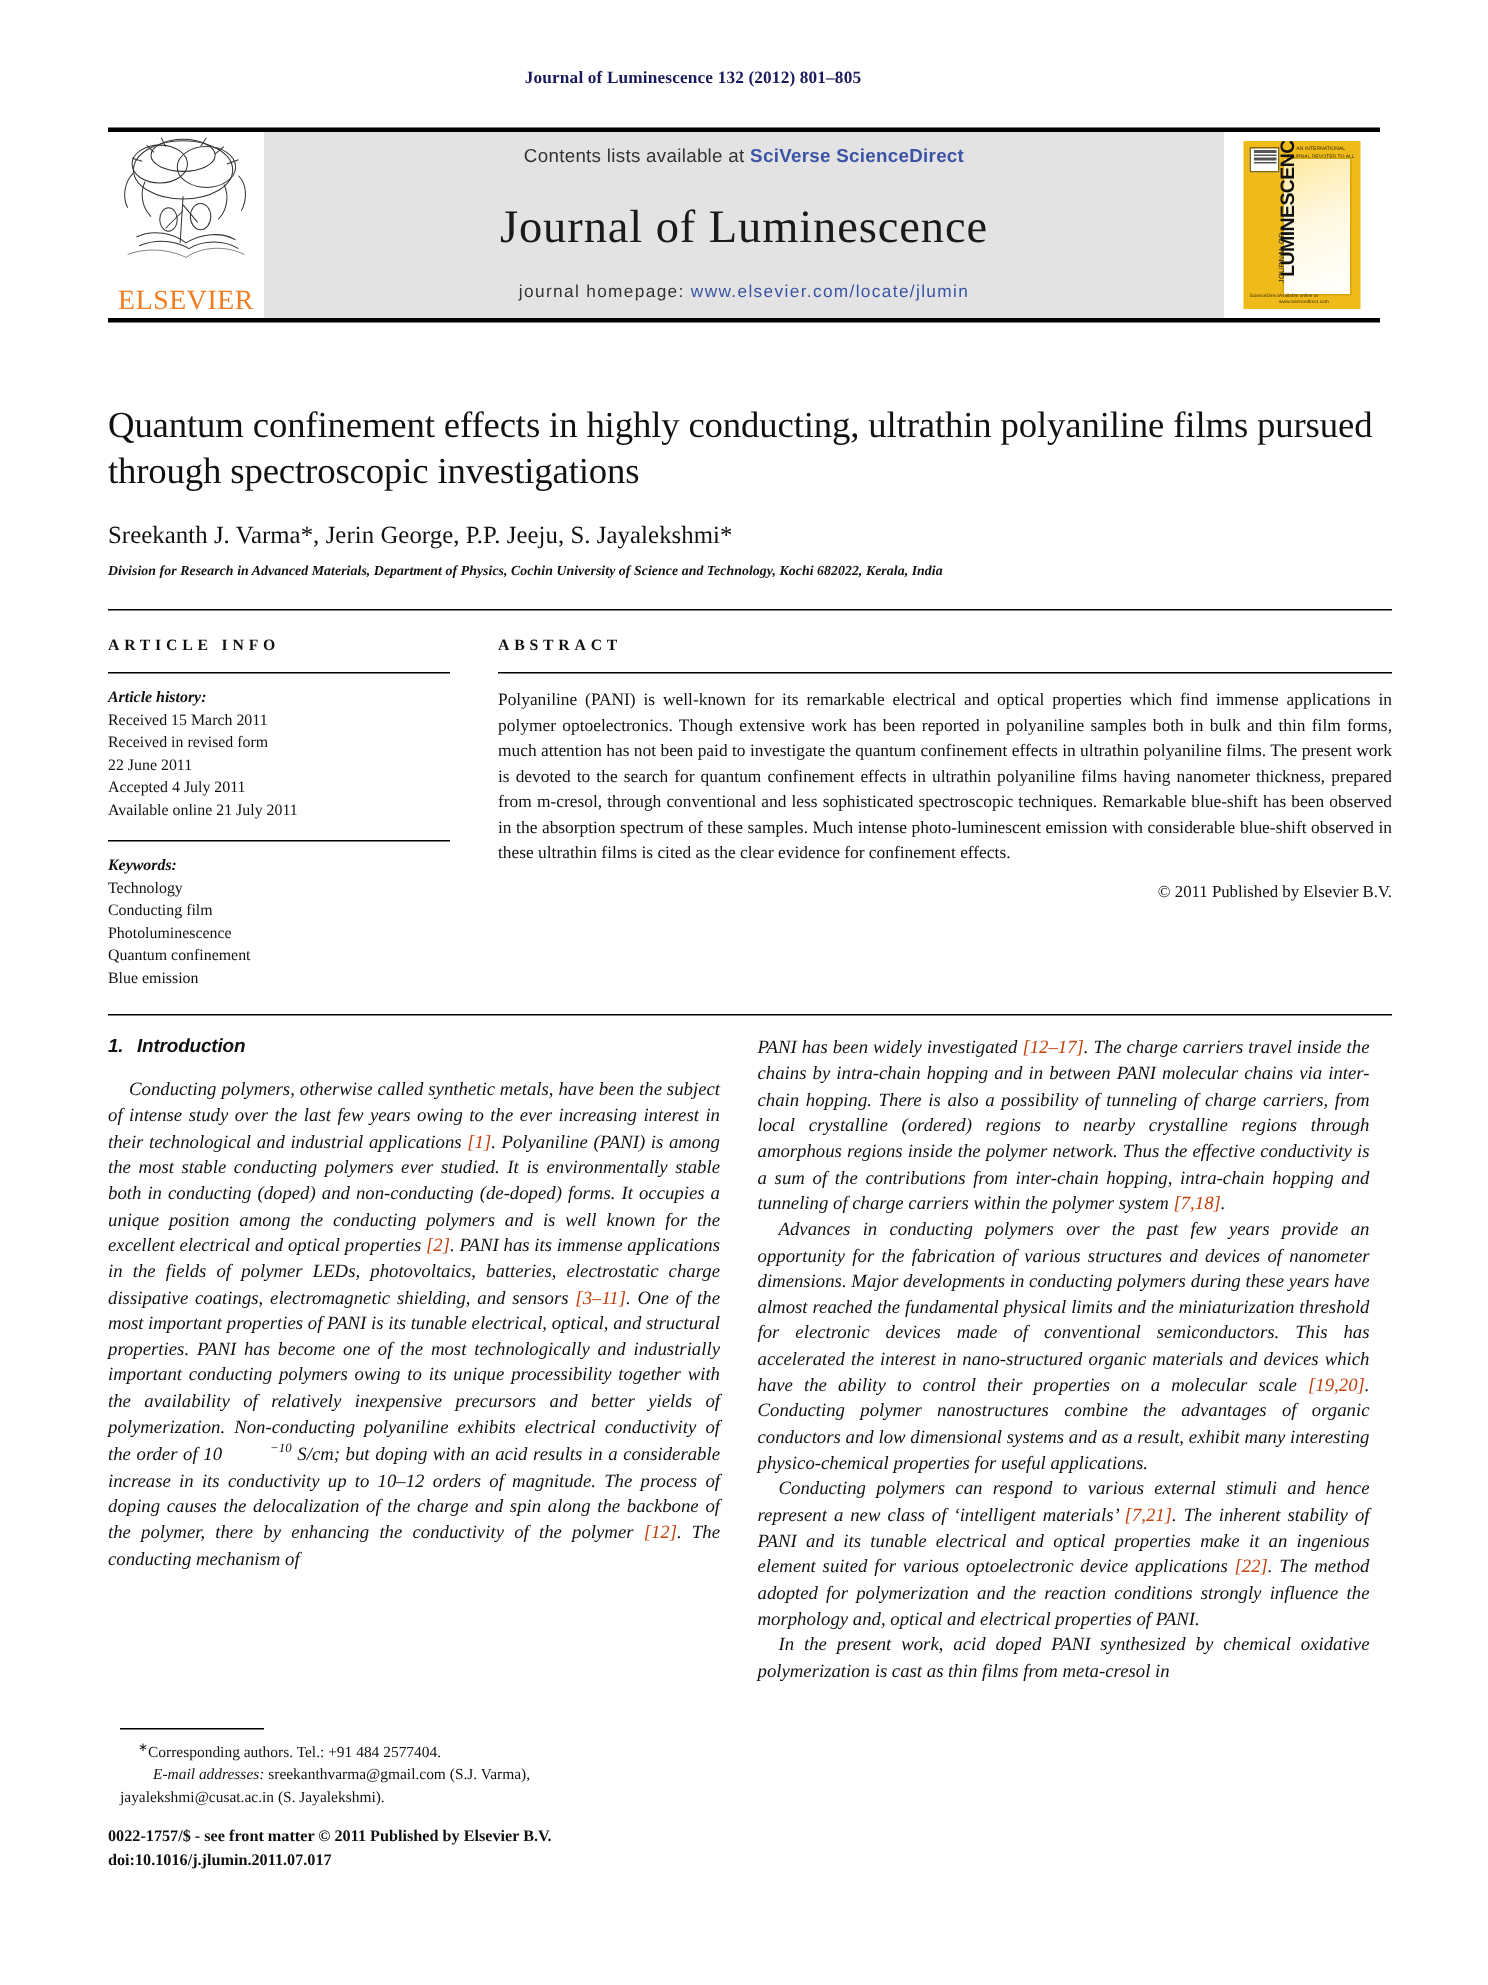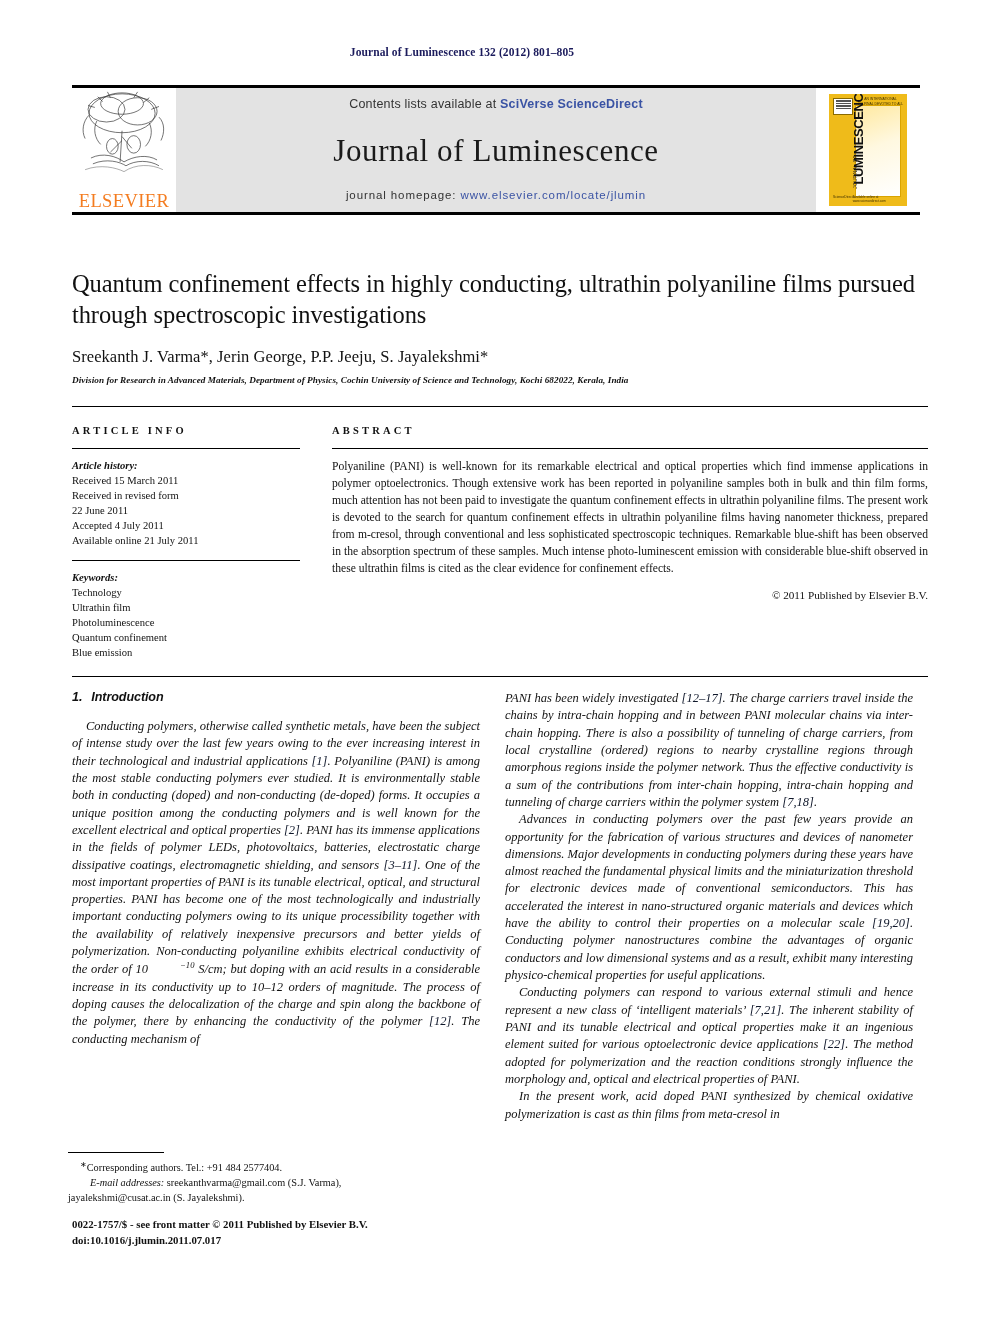--- a/index.html
+++ b/index.html
@@ -311,27 +311,27 @@
     font-family: "Liberation Serif", serif;
     font-size: 12.5px;
     line-height: 1.385;
     text-align: justify;
     color: #111;
     margin: 0;
     text-indent: 14px;
     hyphens: none;
   }
   p.body.cont { text-indent: 0; }
-  .ref { color: #0f172a; }
+  .ref { color: #c2410c; }
   sup.up { font-size: 8.6px; vertical-align: super; margin-left: 32px; }
 
   
   .footnote {
     position: absolute;
-    left: 68px; top: 1152px;
+    left: 80px; top: 1152px;
     width: 408px;
   }
   .foot-rule {
     width: 96px; height: 1px; background: #000;
     margin-bottom: 6px;
   }
   .foot-text {
     font-family: "Liberation Serif", serif;
     font-size: 10.3px;
     line-height: 1.45;
@@ -441,21 +441,21 @@
           <div>Received 15 March 2011</div>
           <div>Received in revised form</div>
           <div>22 June 2011</div>
           <div>Accepted 4 July 2011</div>
           <div>Available online 21 July 2011</div>
         </div>
         <div class="thin-sep"></div>
         <div class="info-text">
           <div class="it">Keywords:</div>
           <div>Technology</div>
-          <div>Ultrathin film</div>
+          <div>Conducting film</div>
           <div>Photoluminescence</div>
           <div>Quantum confinement</div>
           <div>Blue emission</div>
         </div>
       </div>
 
       <div class="col-abstract">
         <div class="sec-head">ABSTRACT</div>
         <div class="thin-sep"></div>
         <div class="abstract-text">Polyaniline (PANI) is well-known for its remarkable electrical and optical properties which find immense applications in polymer optoelectronics. Though extensive work has been reported in polyaniline samples both in bulk and thin film forms, much attention has not been paid to investigate the quantum confinement effects in ultrathin polyaniline films. The present work is devoted to the search for quantum confinement effects in ultrathin polyaniline films having nanometer thickness, prepared from m-cresol, through conventional and less sophisticated spectroscopic techniques. Remarkable blue-shift has been observed in the absorption spectrum of these samples. Much intense photo-luminescent emission with considerable blue-shift observed in these ultrathin films is cited as the clear evidence for confinement effects.</div>

